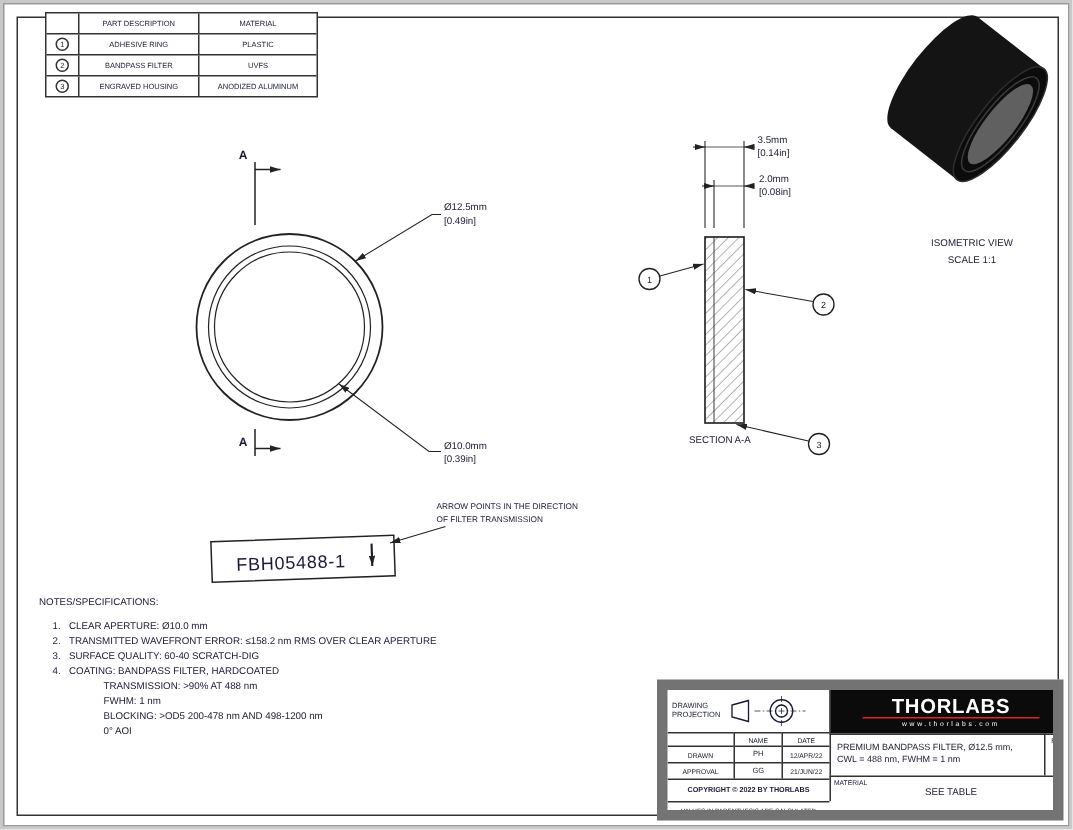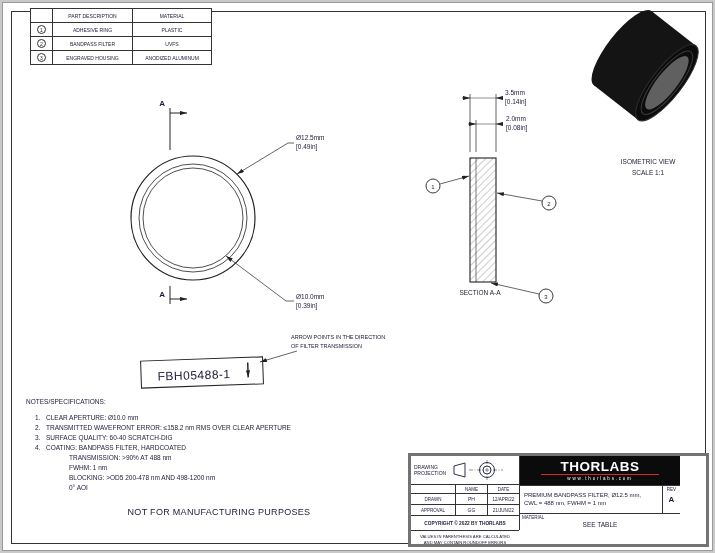--- a/index.html
+++ b/index.html
@@ -30,21 +30,21 @@
 
   
   .notes{position:absolute;left:26px;top:398px;width:410px;font-size:6.5px}
   .notes-title{margin-bottom:8px}
   .note-line{display:flex;line-height:10px}
   .note-num{width:20px;flex:none;padding-left:9px}
   .note-sub{padding-left:43px;line-height:10px}
   .disclaimer{position:absolute;left:30px;top:507px;width:378px;text-align:center;font-size:9px;line-height:11.5px;letter-spacing:.3px}
 
   
-  .title-block{position:absolute;right:6px;bottom:6px;width:301px;height:94px;border:3px solid #737373;background:#fff;overflow:hidden}
+  .title-block{position:absolute;right:6px;bottom:6px;width:271px;height:94px;border:7px solid #737373;background:#fff;overflow:hidden}
   .tb{position:absolute;border-left:1px solid #333;border-top:1px solid #333}
   .no-bl{border-left:none}
   .no-bt{border-top:none}
   .tb-c{display:flex;align-items:center;justify-content:center;text-align:center}
   .f42{font-size:4.2px;line-height:5.5px}
   .f45{font-size:4.5px}
   .f5{font-size:5px;line-height:6px}
   .f6{font-size:6px;line-height:7.5px}
   .proj{display:flex;align-items:center;gap:3px;padding:2px 3px}
   .copyright{font-size:4.8px;font-weight:bold}
@@ -201,21 +201,20 @@
       <span class="note-num">4.</span>
       <span>COATING: BANDPASS FILTER, HARDCOATED</span>
     </div>
   <div class="note-sub">TRANSMISSION: &gt;90% AT 488 nm</div>
   <div class="note-sub">FWHM: 1 nm</div>
   <div class="note-sub">BLOCKING: &gt;OD5 200-478 nm AND 498-1200 nm</div>
   <div class="note-sub">0° AOI</div>
 </div>
 
 <div class="disclaimer">
-  <div>NOT FOR MANUFACTURING PURPOSES</div>
 </div>
 
 <div class="title-block">
 
   <div class="tb no-bl no-bt proj" style="left:0;top:0;width:108px;height:28px">
     <div class="f5">
       <div>DRAWING</div>
       <div>PROJECTION</div>
     </div>
     <svg width="56" height="22" viewBox="0 0 56 22">

